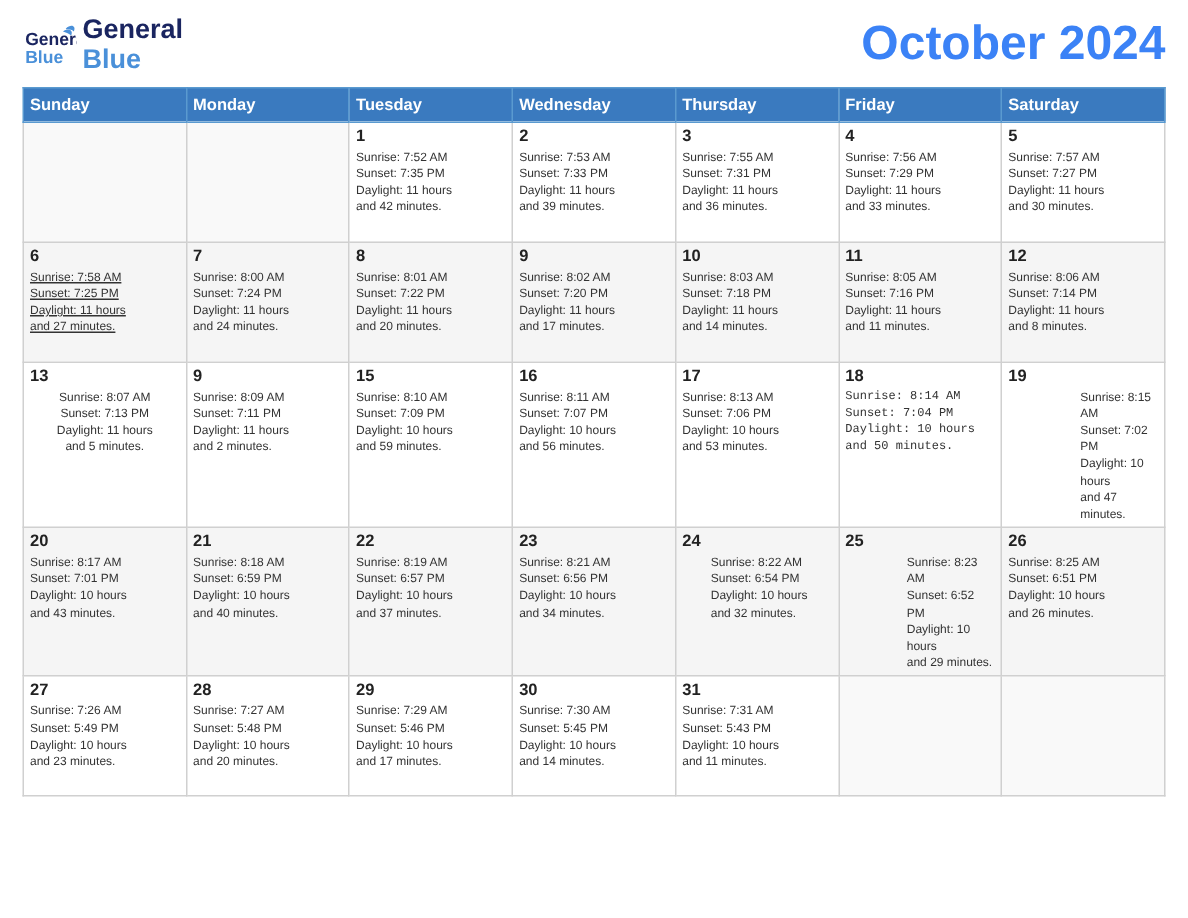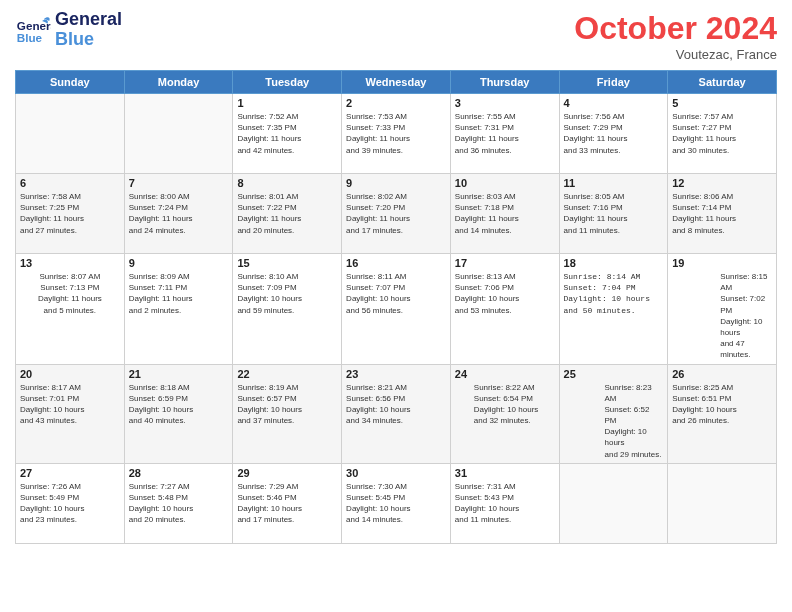--- a/index.html
+++ b/index.html
@@ -20,38 +20,38 @@
       justify-content: space-between;
       align-items: flex-start;
       margin-bottom: 8px;
     }
     .title-area {
       text-align: right;
     }
     .month-title {
       font-size: 32px;
       font-weight: bold;
-      color: #ef4444;
+      color: #3b82f6;
     }
     .location {
       font-size: 13px;
       color: #555;
     }
     table {
       width: 100%;
       border-collapse: collapse;
       table-layout: fixed;
     }
     thead tr th {
       background: #3a7abf;
       color: #fff;
       font-size: 11px;
       font-weight: bold;
       padding: 5px 4px;
-      text-align: center;
+      text-align: left;
       border: 1px solid #5a9ad0;
     }
     tbody tr td {
       border: 1px solid #d0d0d0;
       vertical-align: top;
       padding: 3px 4px;
       font-size: 8.5px;
       color: #222;
       height: 80px;
       background: #fff;
@@ -95,21 +95,20 @@
         <path d="M32 8 C36 4, 40 6, 38 10 C36 8, 34 9, 32 8Z" fill="#4a90d9"></path>
         <path d="M30 10 C34 7, 38 9, 36 13 C34 11, 32 11, 30 10Z" fill="#4a90d9"></path>
       </svg>
       <div style="display:flex;flex-direction:column;">
         <span style="font-size:18px;font-weight:bold;color:#1a2560;line-height:1.1;">General</span>
         <span style="font-size:18px;font-weight:bold;color:#4a90d9;line-height:1.1;">Blue</span>
       </div>
     </div>
     <div class="title-area">
       <div class="month-title">October 2024</div>
-      <div class="location">Voutezac, France</div>
     </div>
   </div>
 
   <table>
     <thead>
       <tr>
           <th>Sunday</th>
           <th>Monday</th>
           <th>Tuesday</th>
           <th>Wednesday</th>
@@ -154,21 +153,21 @@
             <span class="day-number">5</span>
             <div class="cell-info" style="white-space: pre-line;">Sunrise: 7:57 AM
 Sunset: 7:27 PM
 Daylight: 11 hours
 and 30 minutes.</div>
           </td>
         </tr>
         <tr>
           <td>
             <span class="day-number">6</span>
-            <div class="cell-info" style="white-space: pre-line;">Sunrise: 7:58 AM
+            <div class="cell-info" style="white-space: pre-line; text-decoration: underline;">Sunrise: 7:58 AM
 Sunset: 7:25 PM
 Daylight: 11 hours
 and 27 minutes.</div>
           </td>
           <td>
             <span class="day-number">7</span>
             <div class="cell-info" style="white-space: pre-line;">Sunrise: 8:00 AM
 Sunset: 7:24 PM
 Daylight: 11 hours
 and 24 minutes.</div>

